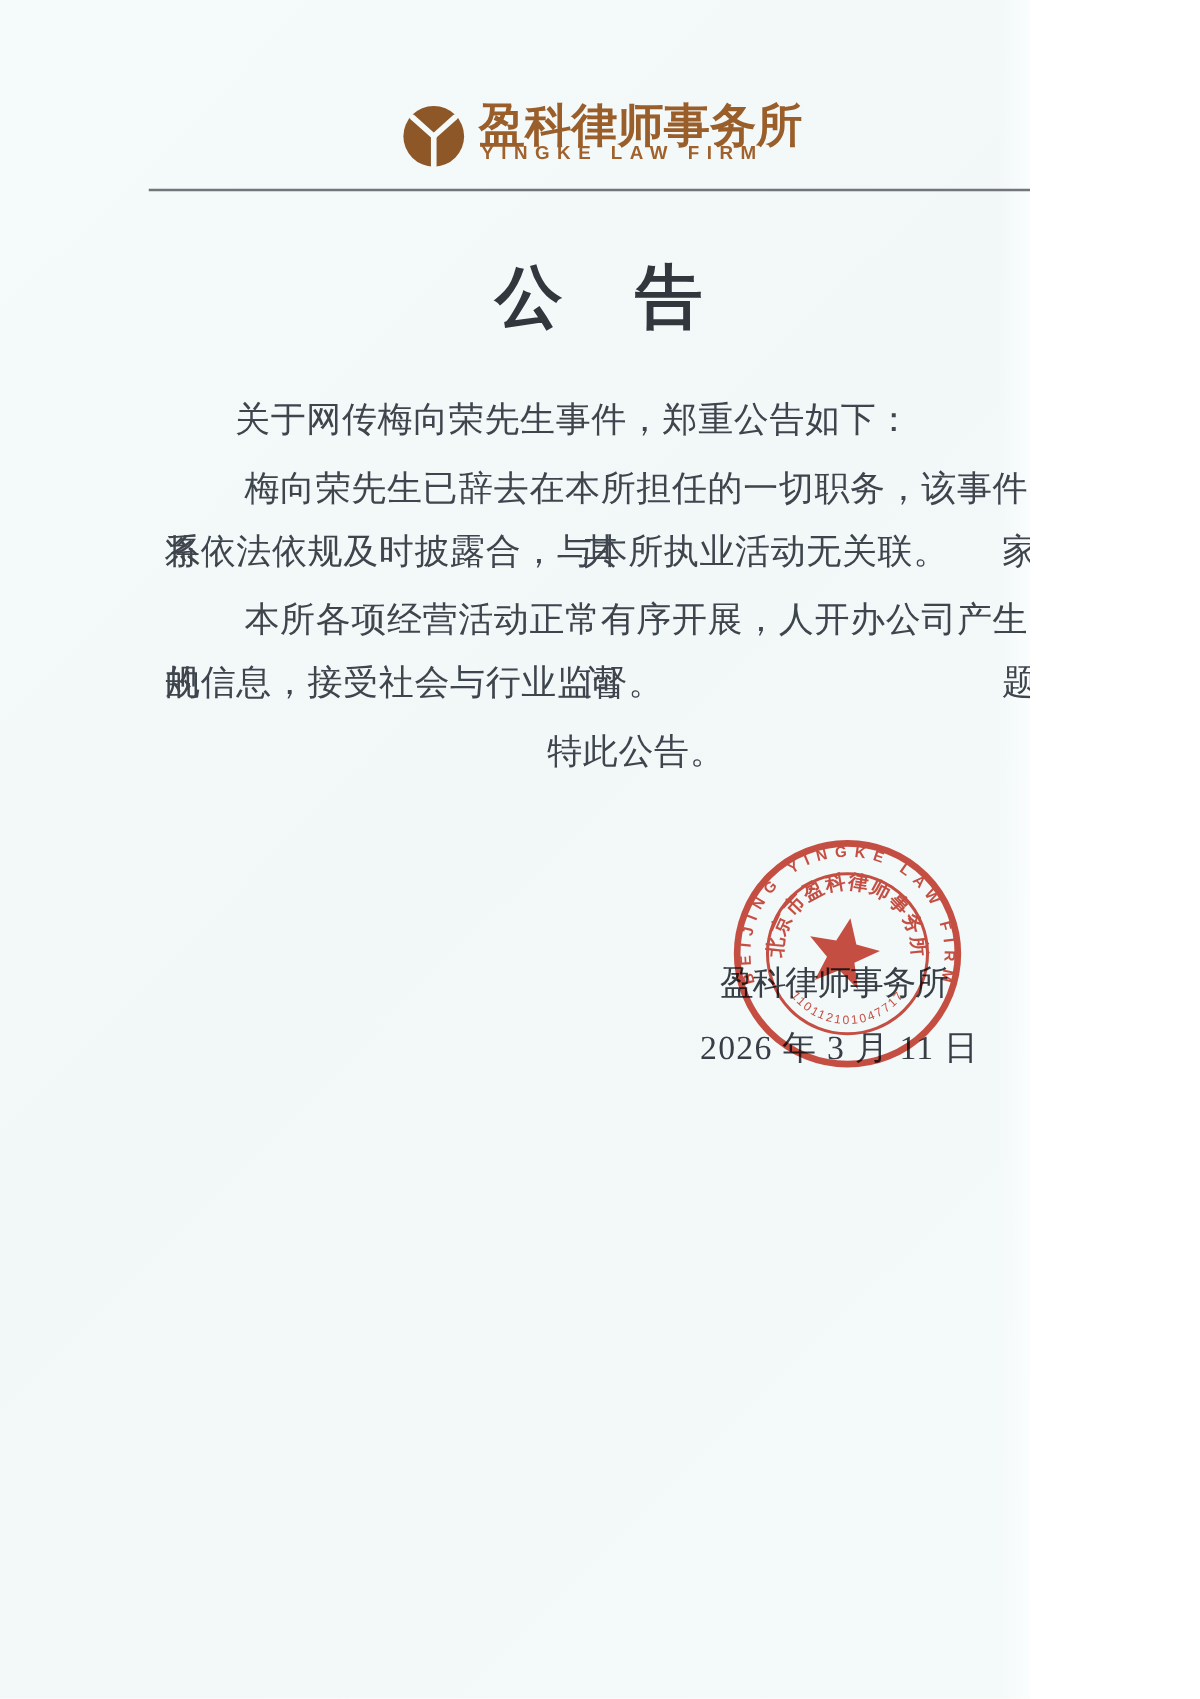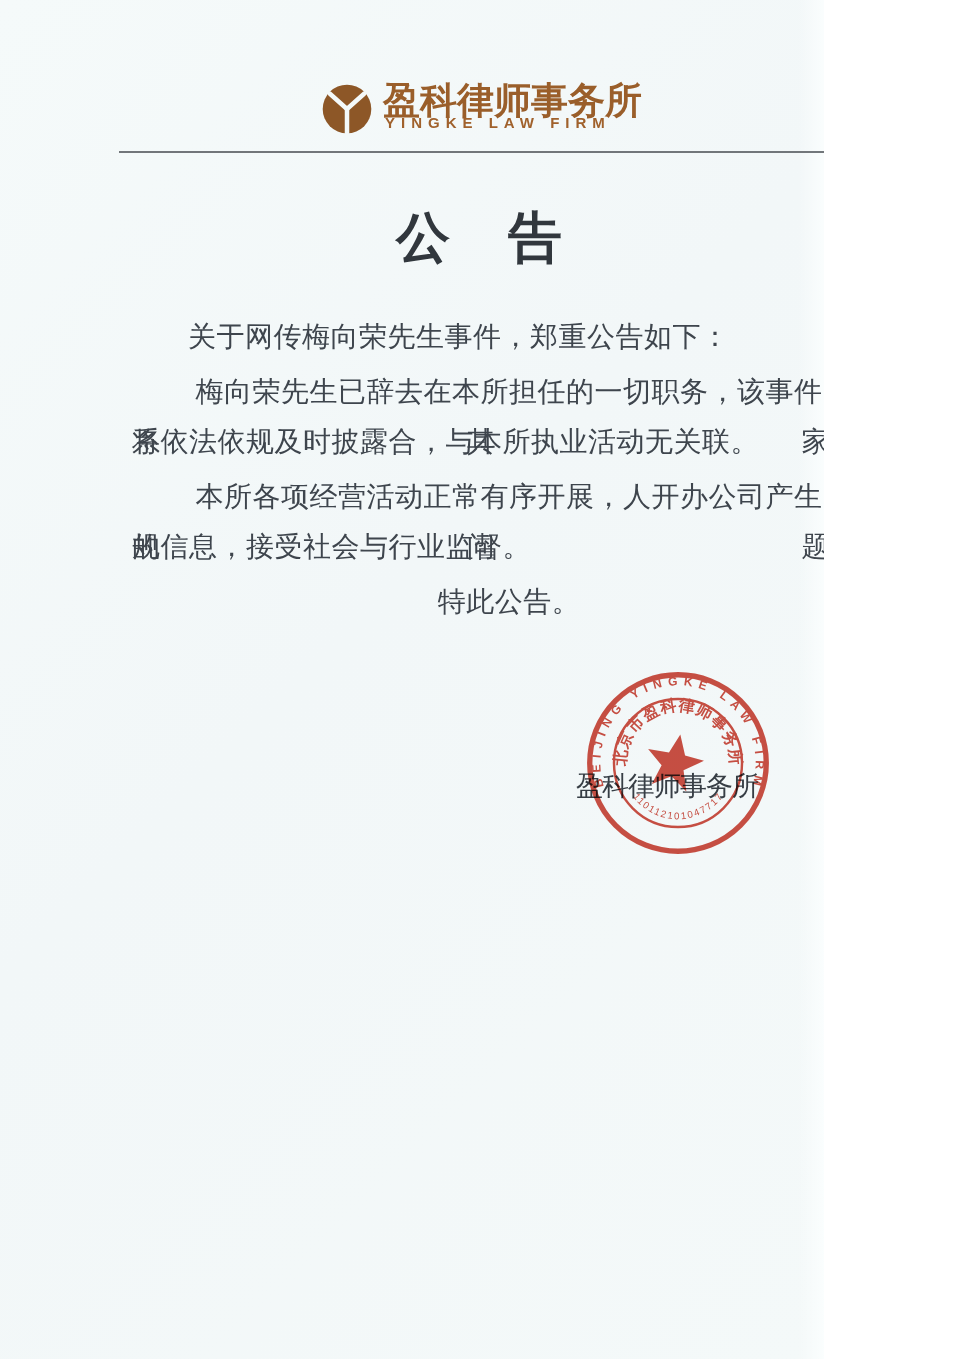--- a/index.html
+++ b/index.html
@@ -93,20 +93,21 @@
   <div class="body-text">
       <div class="body-line indent para">关于网传梅向荣先生事件，郑重公告如下：</div>
       <div class="body-line indent full para">梅向荣先生已辞去在本所担任的一切职务，该事件系其家</div>
       <div class="body-line">将依法依规及时披露合，与本所执业活动无关联。</div>
       <div class="body-line indent full para">本所各项经营活动正常有序开展，人开办公司产生的问题</div>
       <div class="body-line">规信息，接受社会与行业监督。</div>
       <div class="body-line indent para">特此公告。</div>
     </div>
 
   <div class="sig-firm">盈科律师事务所</div>
+  <div class="sig-date">2026 年 3 月 11 日</div>
 
   <svg class="seal" viewBox="0 0 200 200" aria-hidden="true">
     <defs>
       <path id="arcEn" d="M 27.5 133.8 A 80 80 0 1 1 172.5 133.8" fill="none"></path>
       <path id="arcCn" d="M 46.2 104.7 A 54 54 0 1 1 153.8 104.7" fill="none"></path>
       <path id="arcNum" d="M 50.8 130.7 A 58 58 0 0 0 149.2 130.7" fill="none"></path>
     </defs>
     <circle cx="100" cy="100" r="91" fill="none" stroke="#c9382a" stroke-width="5.5"></circle>
     <circle cx="100" cy="100" r="66" fill="none" stroke="#c9382a" stroke-width="2.5"></circle>
     <text class="ring-en"><textPath href="#arcEn" startOffset="50%" text-anchor="middle" lengthAdjust="spacing" textLength="300">BEIJING YINGKE LAW FIRM</textPath></text>

